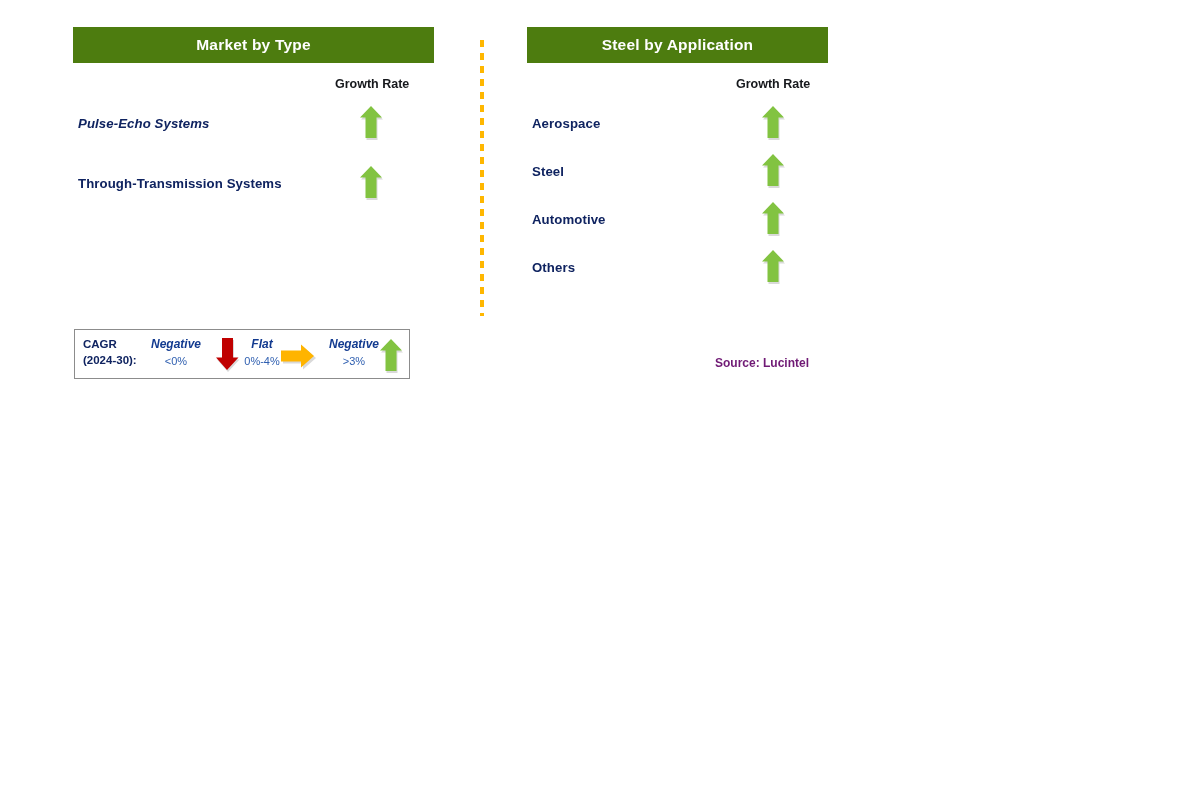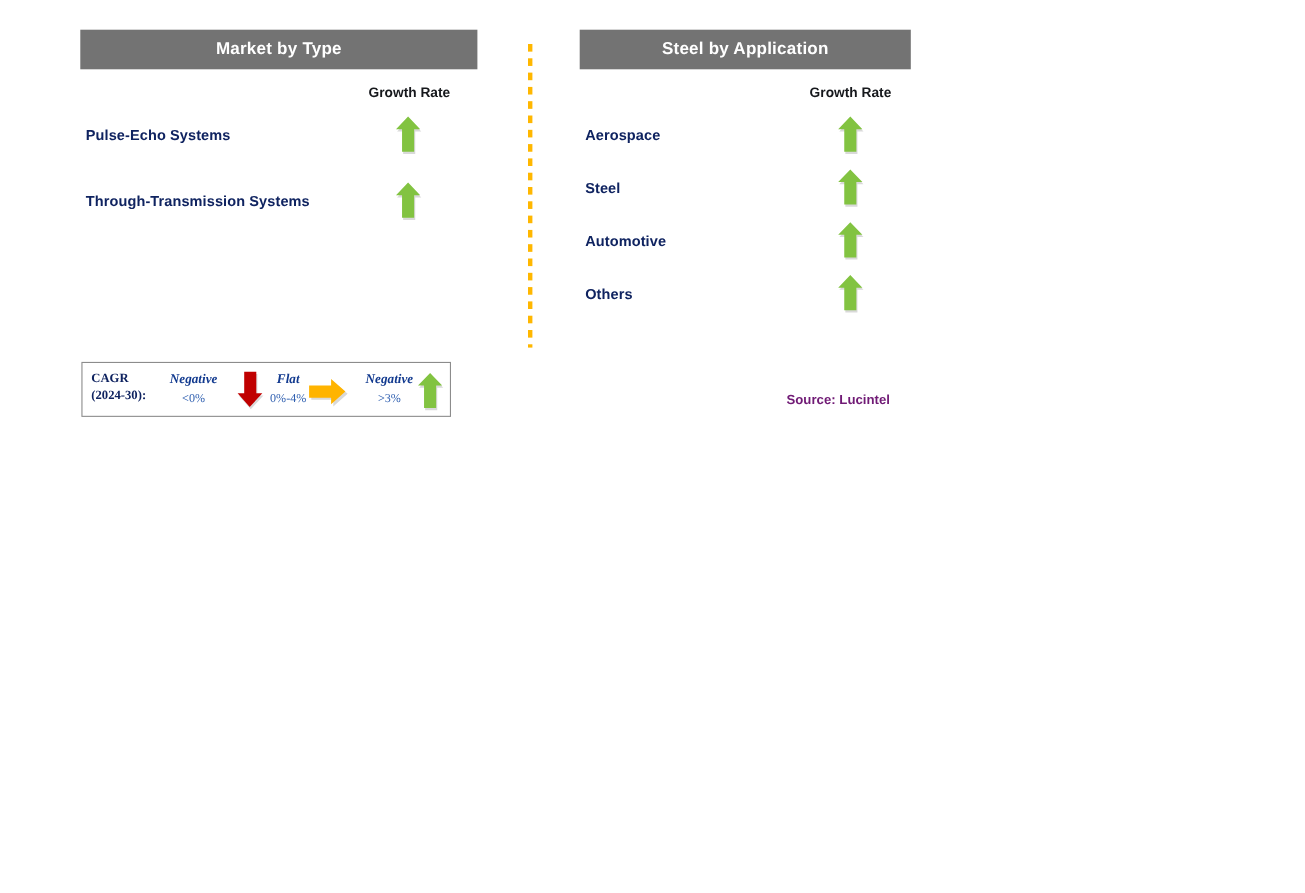--- a/index.html
+++ b/index.html
@@ -13,21 +13,21 @@
     position: relative;
     font-family: "Liberation Sans", sans-serif;
     overflow: hidden;
   }
 
   .panel {
     position: absolute;
   }
 
   .panel-header {
-    background: #737373;
+    background: #4d7c0f;
     color: #ffffff;
     font-size: 15.5px;
     font-weight: bold;
     text-align: center;
     line-height: 36px;
     height: 36px;
     letter-spacing: 0.2px;
   }
 
   .growth-rate-label {
@@ -88,21 +88,20 @@
   
   .legend-box {
     position: absolute;
     left: 74px;
     top: 329px;
     width: 336px;
     height: 50px;
     border: 1.5px solid #8c8c8c;
     background: #ffffff;
     box-sizing: border-box;
-    font-family: Liberation Serif, serif;
   }
 
   .legend-cagr {
     position: absolute;
     left: 8px;
     top: 6px;
     font-size: 11.5px;
     font-weight: bold;
     color: #0f2360;
     line-height: 16px;
@@ -145,21 +144,21 @@
   }
 </style>
 </head>
 <body>
 
 <div class="panel" style="left:73px; top:27px; width:361px;">
   <div class="panel-header">Market by Type</div>
 
   <div class="growth-rate-label" style="left:262px; top:50px;">Growth Rate</div>
 
-  <div class="row" style="top:74px;">
+  <div class="row" style="top:74px;font-style:italic;">
     <span class="row-label">Pulse-Echo Systems</span>
     <span class="row-arrow" style="left:285px;">
       <svg class="arrow-up-green" viewBox="0 0 26 38" xmlns="http://www.w3.org/2000/svg">
         <polygon points="14,4 25,15.5 19.5,15.5 19.5,36 8.5,36 8.5,15.5 3,15.5" fill="#d9d9d9"></polygon>
         <polygon points="13,2 24,13.5 18.5,13.5 18.5,34 7.5,34 7.5,13.5 2,13.5" fill="#82c341"></polygon>
       </svg>
     </span>
   </div>
 
   <div class="row" style="top:134px;">

